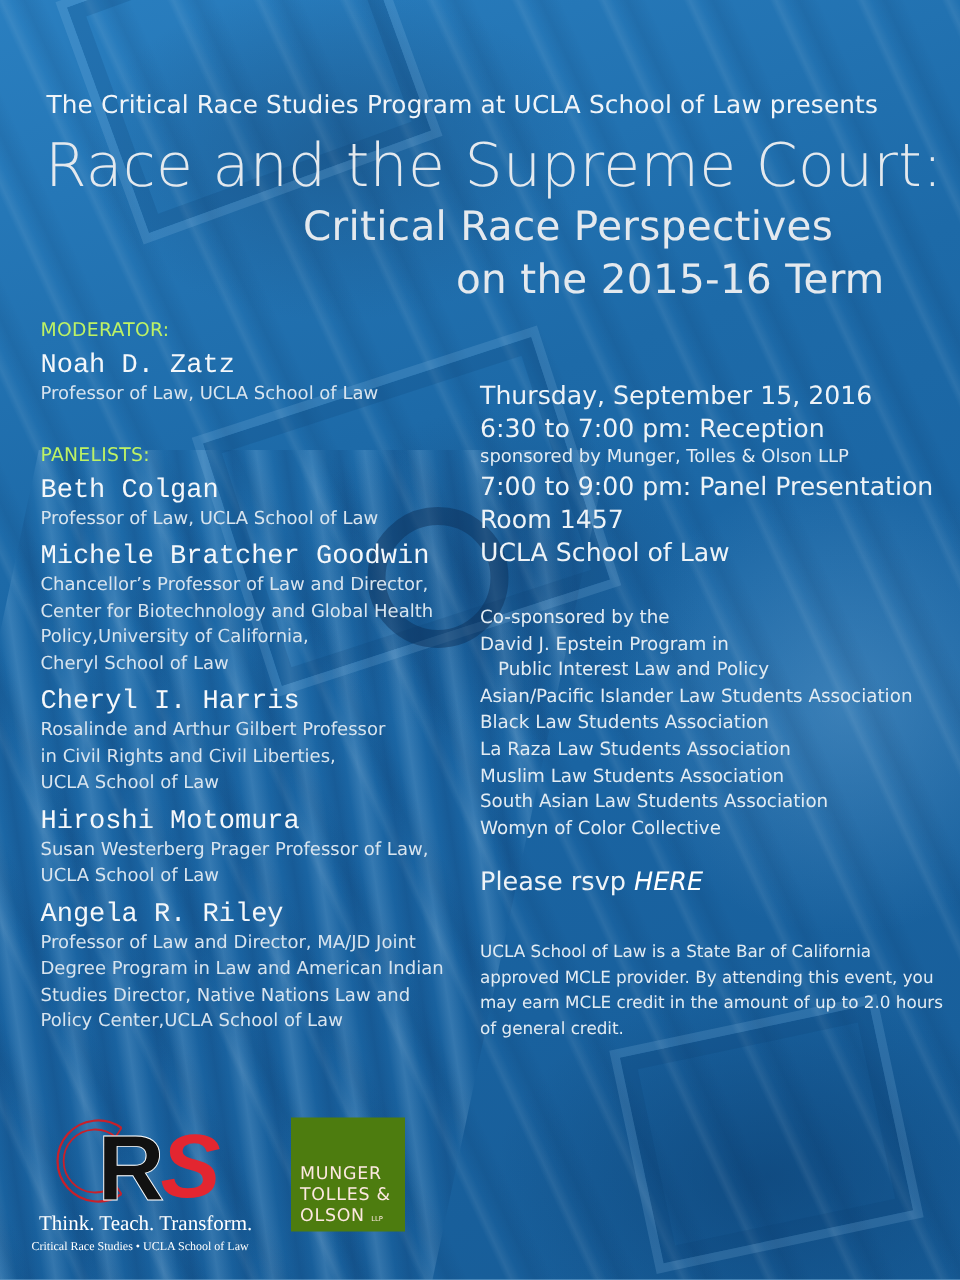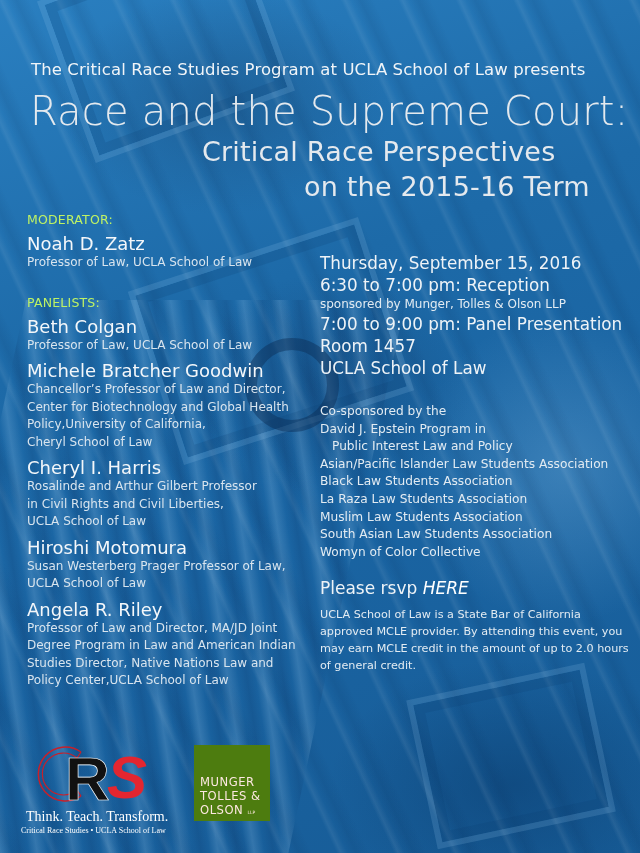--- a/index.html
+++ b/index.html
@@ -55,34 +55,34 @@
   .content { position: absolute; inset: 0; }
   .abs { position: absolute; white-space: nowrap; }
 
   .presents { left: 31px; top: 60px; font-size: 16.5px; color: #f0f4f8; letter-spacing: 0.1px; }
   .title1 { left: 30px; top: 88px; font-size: 40px; color: #e4e9ee; font-weight: 300; letter-spacing: 0.2px; }
   .title2 { left: 202px; top: 136px; font-size: 27px; color: #e4e9ee; letter-spacing: 0.2px; }
   .title3 { left: 304px; top: 171px; font-size: 27px; color: #e4e9ee; letter-spacing: 0.2px; }
 
   .left { left: 27px; top: 212px; width: 285px; }
   .label { font-size: 12.5px; color: #bef264; letter-spacing: 0.2px; }
-  .name { font-size: 18px; color: #f4f7fa; margin-top: 7px; line-height: 20px; }
+  .name { font-size: 18px; color: #f4f7fa; margin-top: 7px; line-height: 20px; font-family: Liberation Mono, monospace; }
   .desc { font-size: 12px; color: #d8e4ee; line-height: 17.5px; }
   .block { margin-bottom: 4px; }
   .gap { height: 23px; }
 
   .right { left: 320px; top: 252px; width: 320px; }
   .r-lg { font-size: 16.8px; color: #eef3f7; line-height: 22px; }
   .r-sm { font-size: 12px; color: #e2ebf2; line-height: 17px; }
   .cospon { margin-top: 24px; }
   .cospon .line { font-size: 12.2px; color: #e2ebf2; line-height: 17.6px; }
   .cospon .indent { padding-left: 12px; }
   .rsvp { margin-top: 17px; font-size: 17px; color: #eef3f7; }
   .rsvp a { color: #ffffff; font-style: italic; text-decoration: none; }
-  .mcle { margin-top: 8px; font-size: 11.2px; line-height: 17px; color: #e2ebf2; white-space: normal; width: 310px; }
+  .mcle { margin-top: 28px; font-size: 11.2px; line-height: 17px; color: #e2ebf2; white-space: normal; width: 310px; }
 
   
   .crs { position: absolute; left: 18px; top: 740px; width: 160px; height: 90px; }
   .crs svg { position: absolute; left: 5px; top: 0; }
   .crs .tag1 { position: absolute; left: 8px; top: 69px; font-family: "Liberation Serif", serif; font-size: 14px; color: #ffffff; }
   .crs .tag2 { position: absolute; left: 3px; top: 86px; font-family: "Liberation Serif", serif; font-size: 8px; color: #ffffff; }
 
   
   .mto { position: absolute; left: 194px; top: 745px; width: 76px; height: 76px; background: #4d7c0f; }
   .mto div { position: absolute; left: 6px; color: #fde8e1; font-size: 11.6px; letter-spacing: 0.5px; line-height: 12px; }

